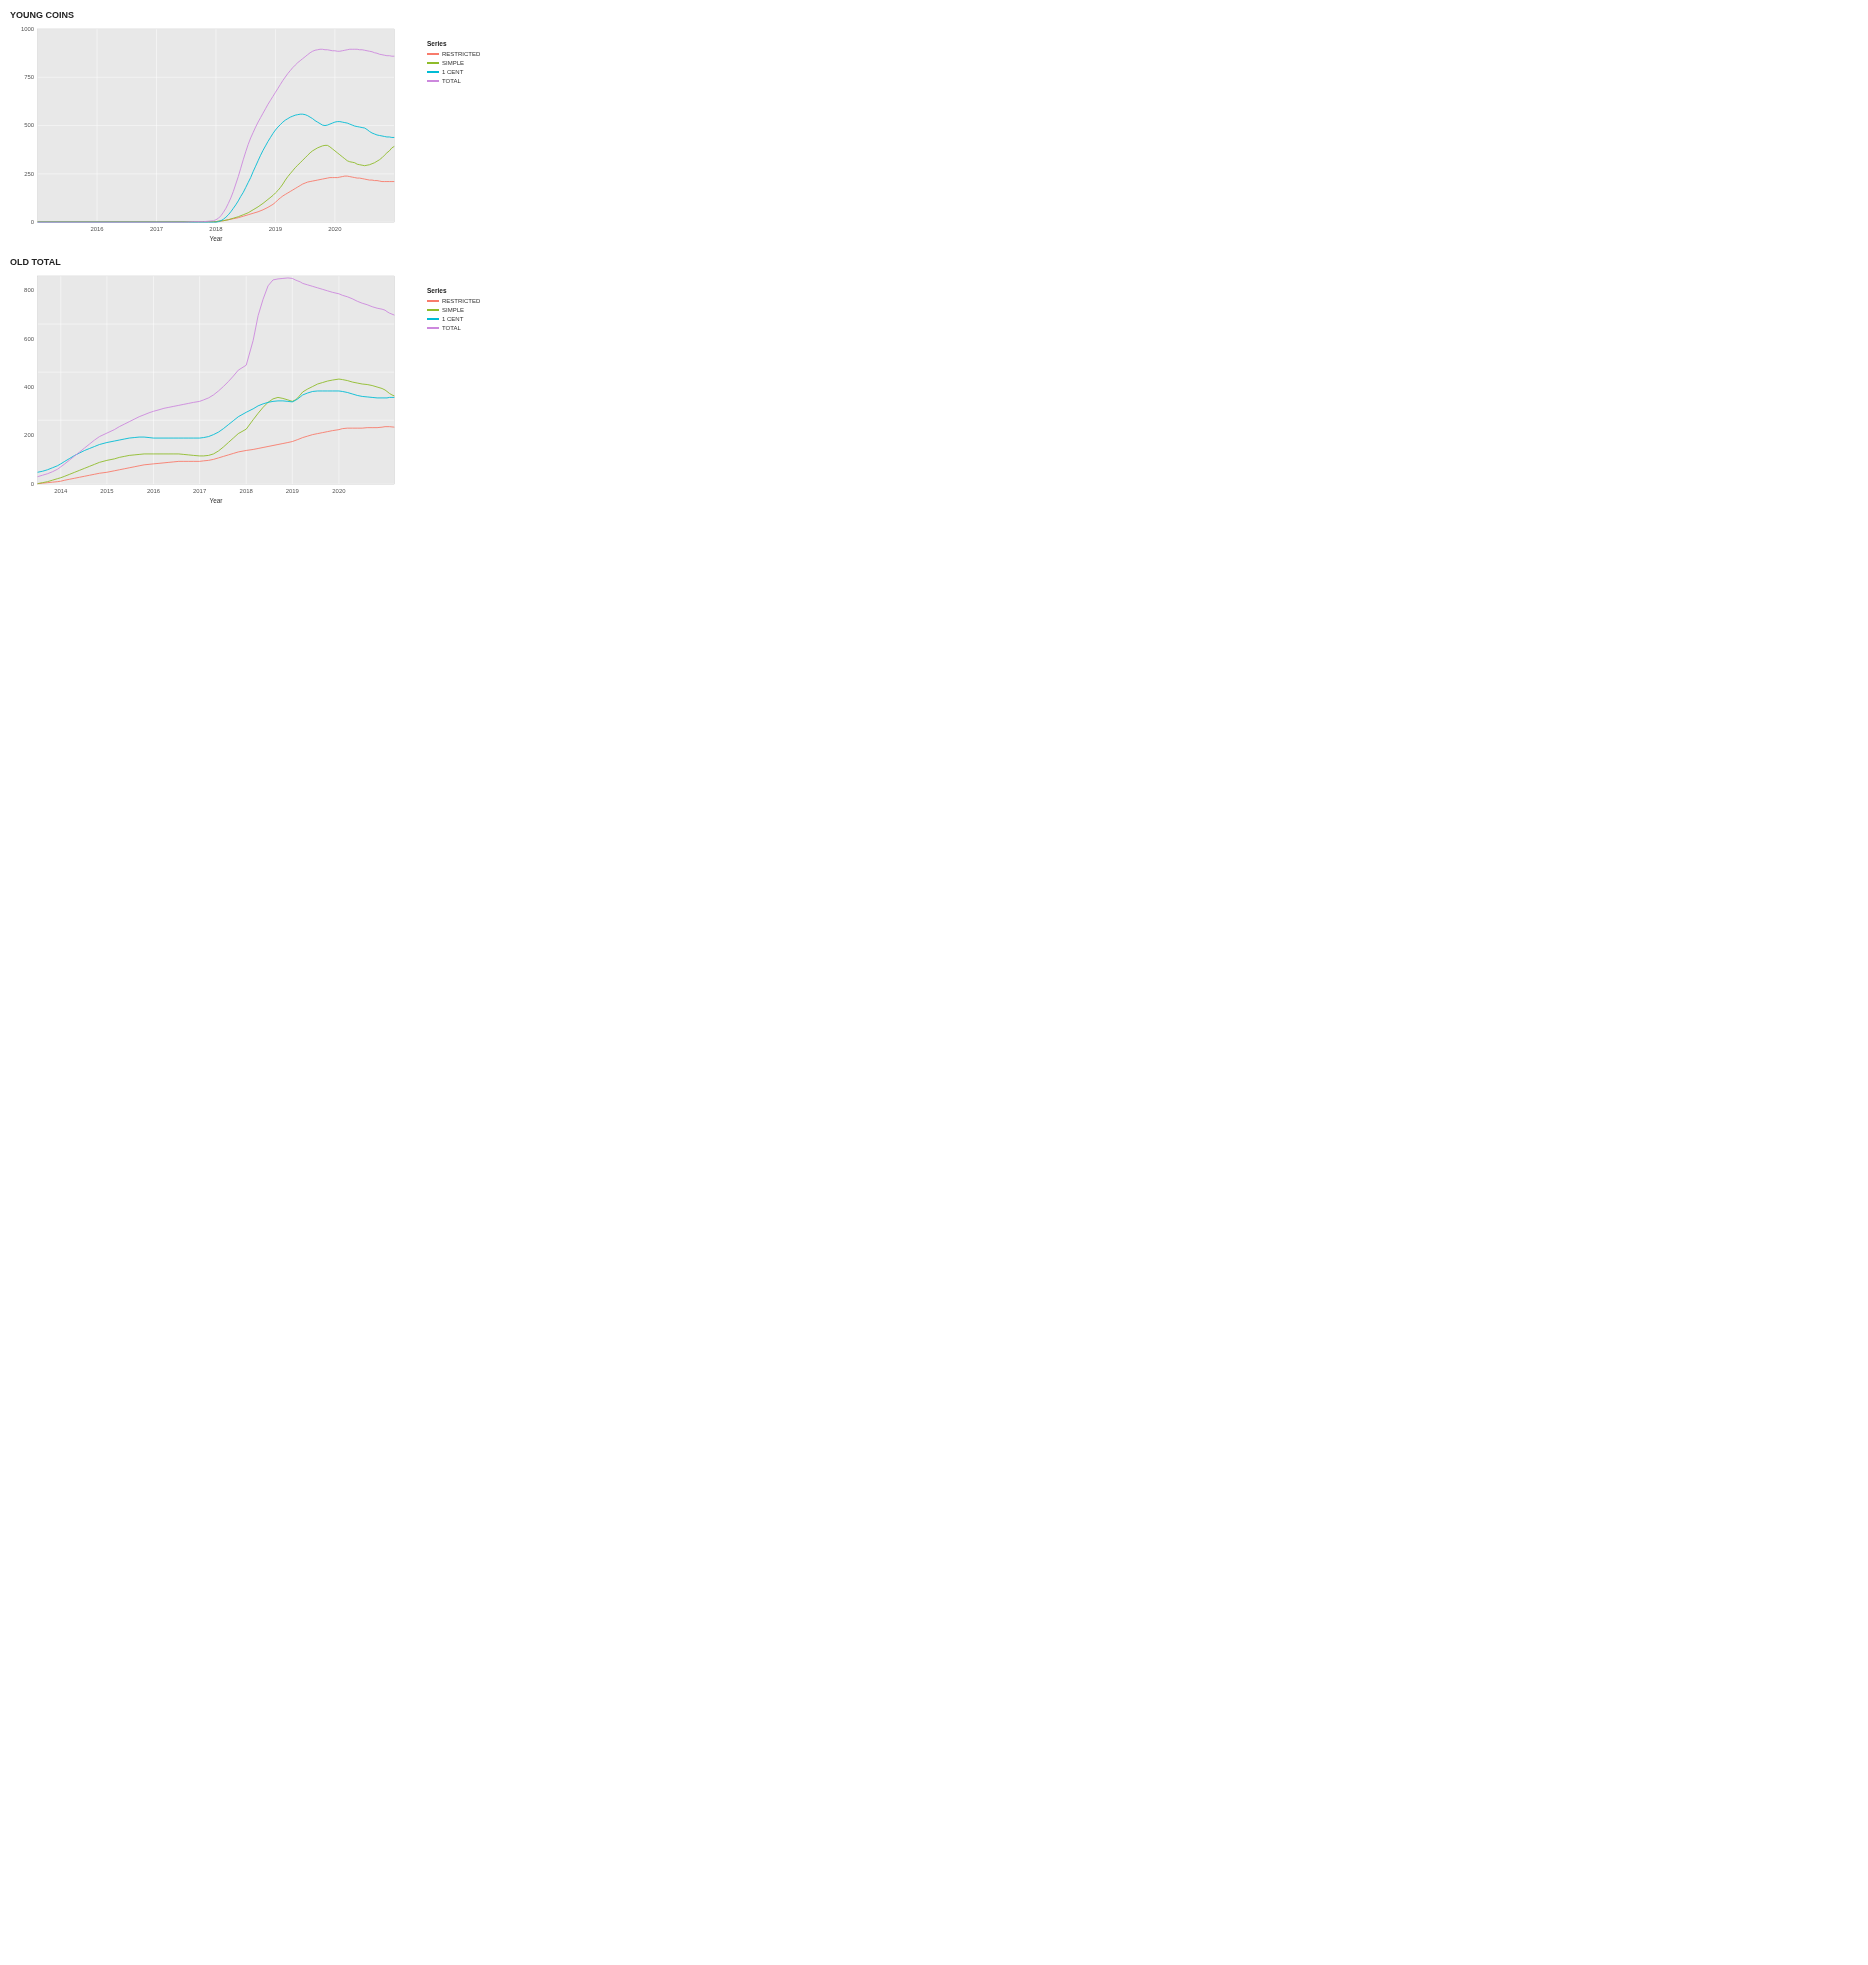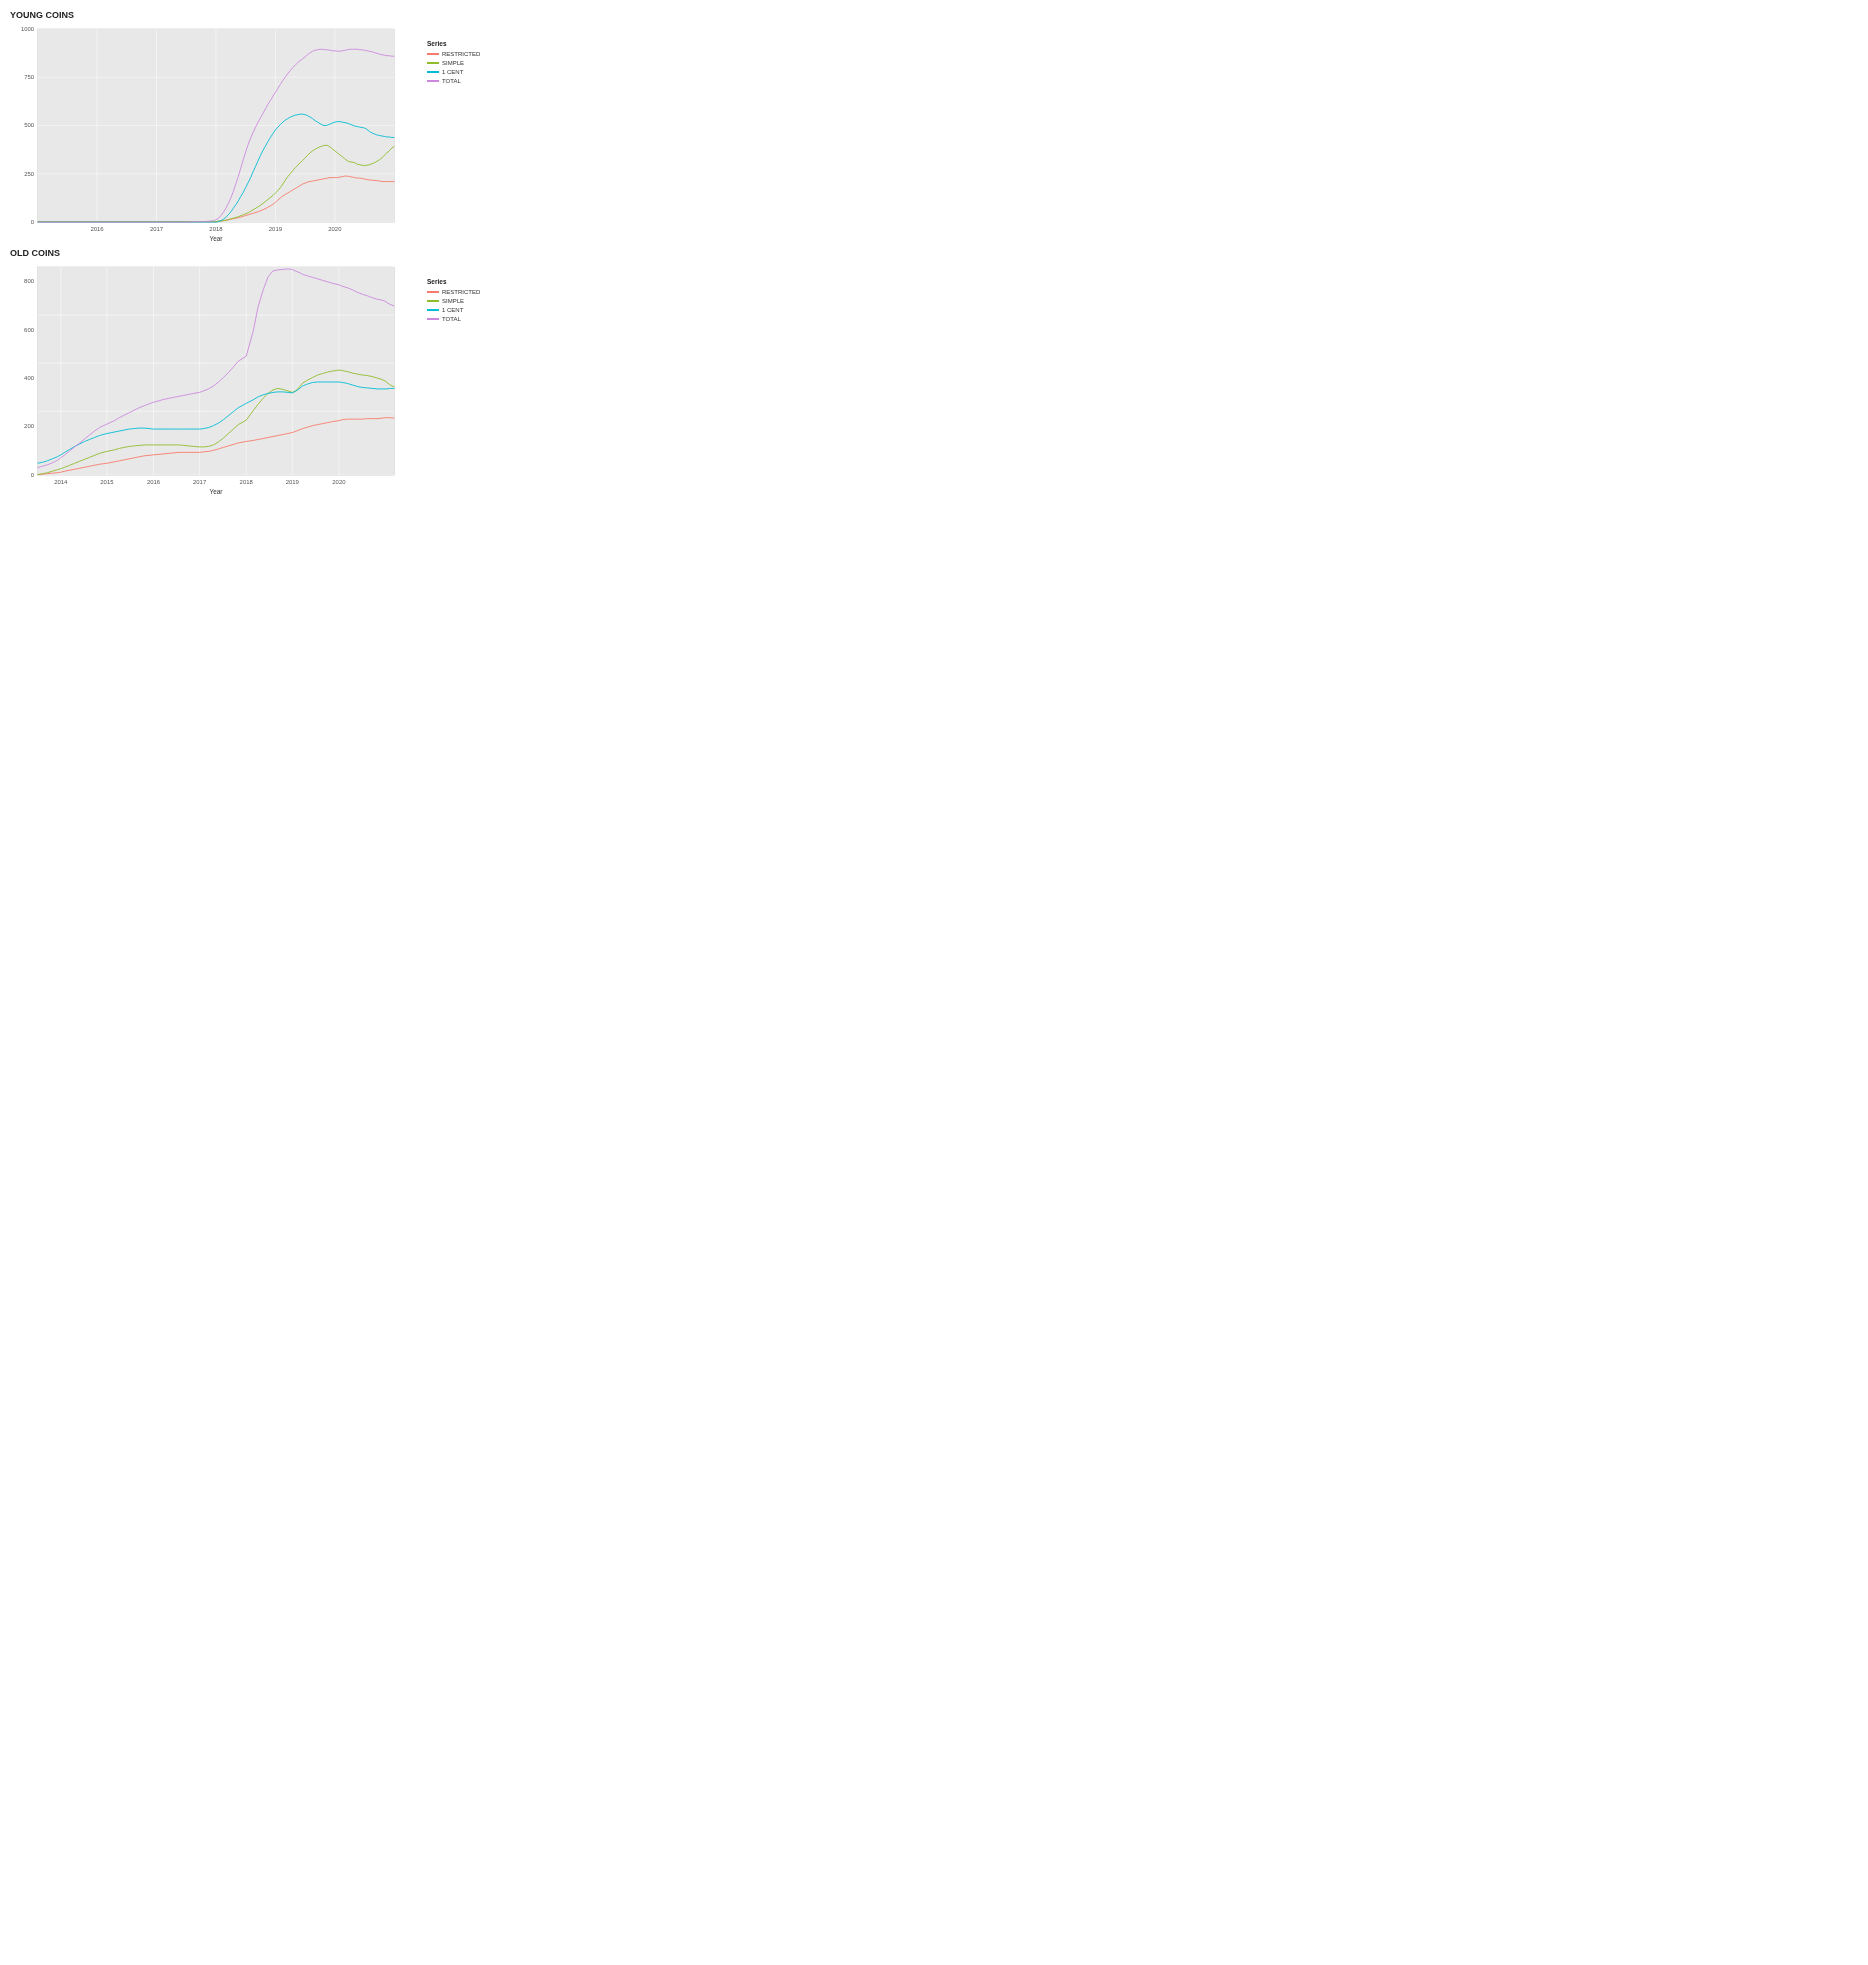--- a/index.html
+++ b/index.html
@@ -5,21 +5,21 @@
     * { box-sizing: border-box; margin: 0; padding: 0; }
     body {
       background: white;
       font-family: Arial, sans-serif;
       width: 496px;
       padding: 10px;
     }
     .charts-container {
       display: flex;
       flex-direction: column;
-      gap: 6px;
+      gap: 15px;
     }
     .chart-section {
       display: flex;
       flex-direction: row;
       gap: 5px;
     }
     .chart-area {
       flex: 1;
       position: relative;
     }
@@ -173,21 +173,21 @@
       </div>
       <div class="legend-item">
         <span class="legend-line" style="background:#cc88dd;"></span>
         <span>TOTAL</span>
       </div>
     </div>
   </div>
 
   <div class="chart-section">
     <div class="chart-area">
-      <div class="chart-title">OLD COINS</div>
+      <div class="chart-title">OLD TOTAL</div>
       <svg width="407" height="233" viewBox="0 0 820 470">
 
         <rect x="55" y="10" width="720" height="420" fill="#e8e8e8"></rect>
 
         <line x1="55" y1="10" x2="775" y2="10" stroke="white" stroke-width="1"></line>
         <line x1="55" y1="107" x2="775" y2="107" stroke="white" stroke-width="1"></line>
         <line x1="55" y1="204" x2="775" y2="204" stroke="white" stroke-width="1"></line>
         <line x1="55" y1="301" x2="775" y2="301" stroke="white" stroke-width="1"></line>
         <line x1="55" y1="430" x2="775" y2="430" stroke="white" stroke-width="1"></line>
 

